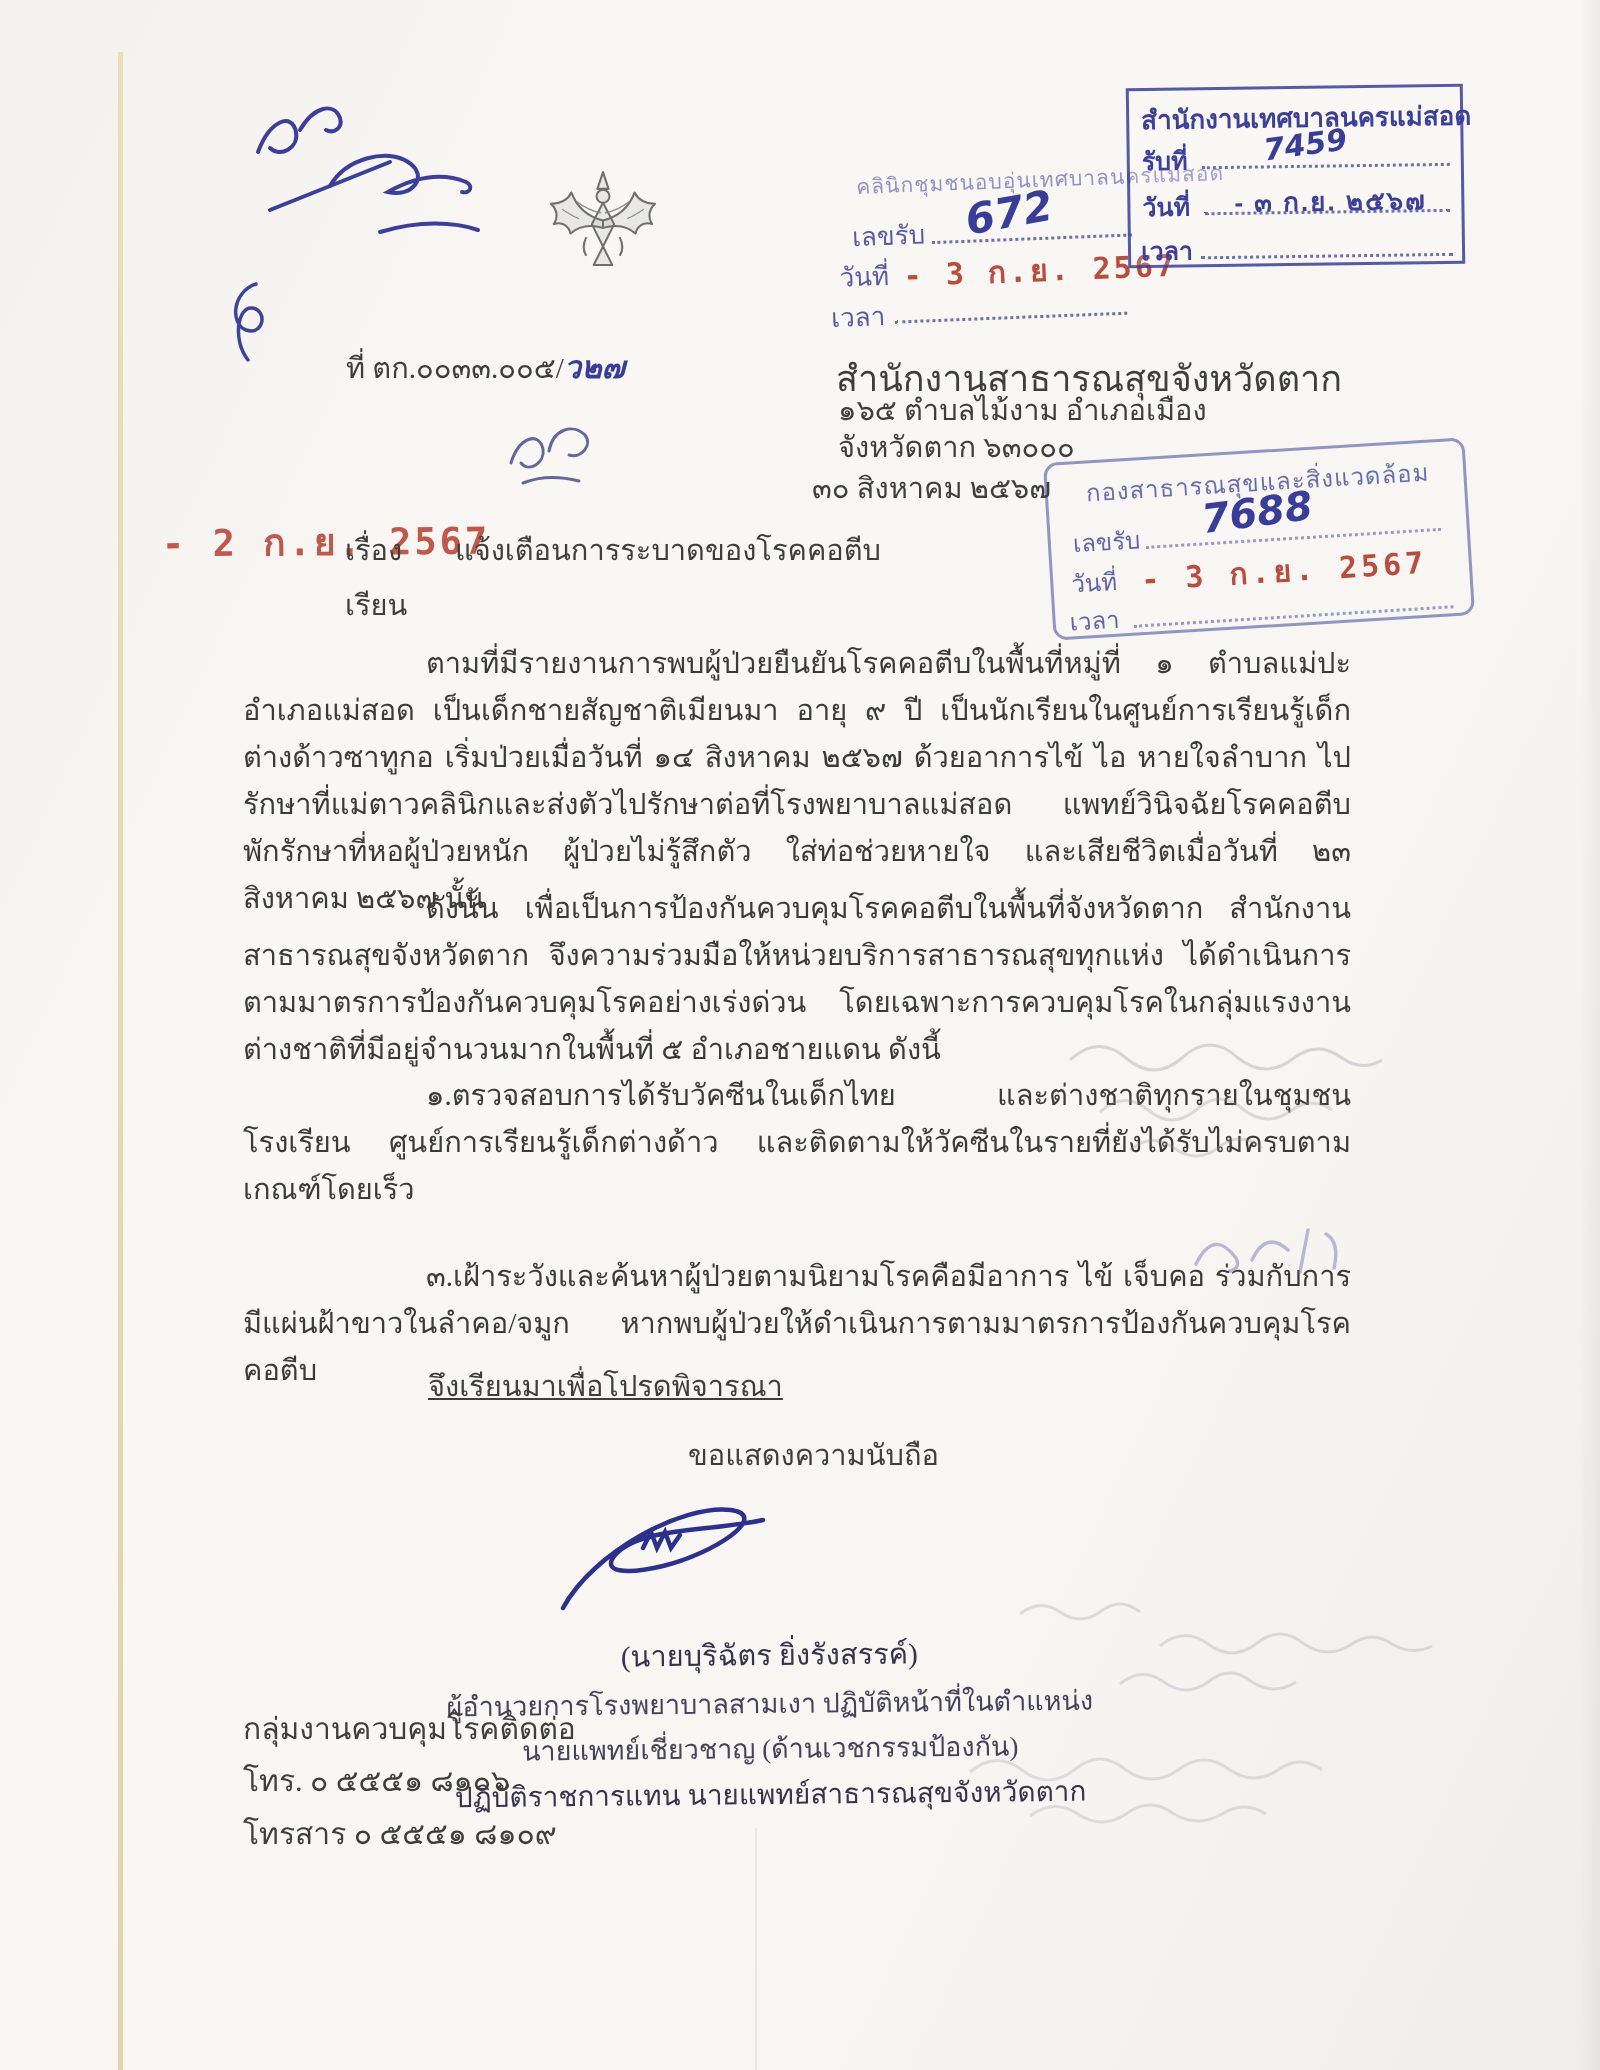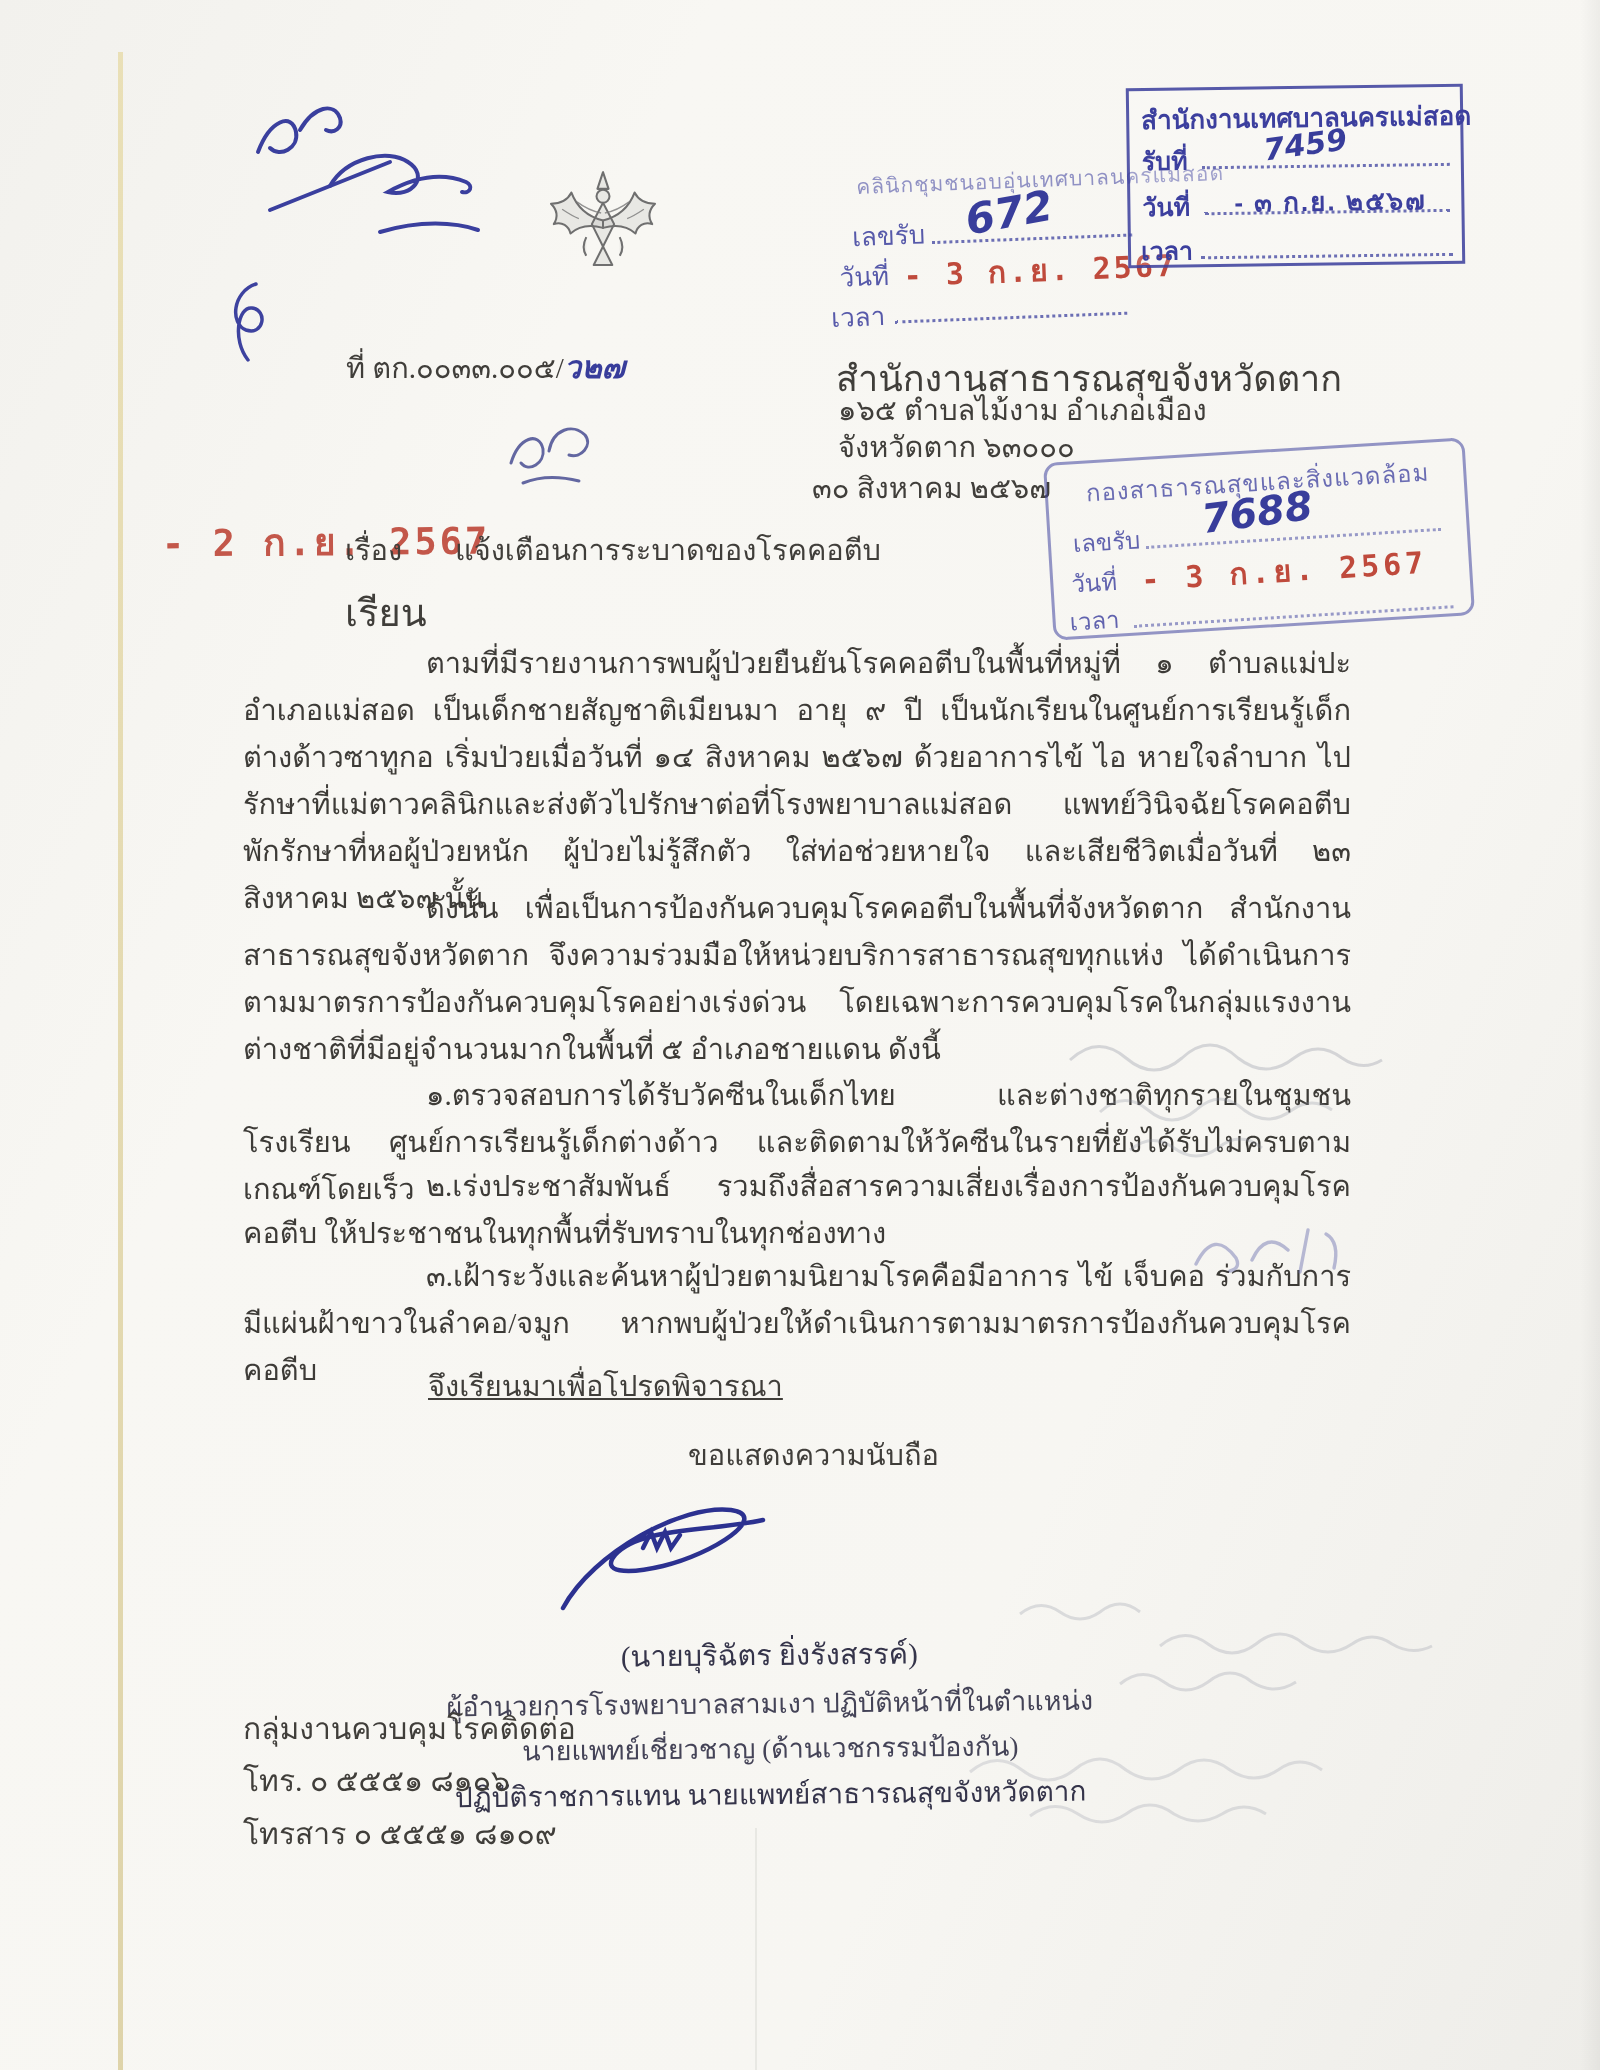--- a/index.html
+++ b/index.html
@@ -112,26 +112,25 @@
     <div class="abs blue" style="left:18px;top:100px;font-size:24px;opacity:.8;">วันที่</div>
     <div class="abs red stamp-date nowrap" style="left:88px;top:96px;font-size:30px;letter-spacing:4px;">- 3 ก.ย. 2567</div>
     <div class="abs blue" style="left:14px;top:138px;font-size:24px;opacity:.8;">เวลา</div>
     <div class="dots" style="left:78px;top:164px;width:320px;opacity:.55;"></div>
   </div>
 
   <div class="abs red stamp-date nowrap" style="left:162px;top:512px;font-size:37px;letter-spacing:3px;transform:rotate(-0.5deg);opacity:.92;">- 2 ก.ย. 2567</div>
 
   <div class="abs" style="left:345px;top:527px;font-size:29px;">เรื่อง</div>
   <div class="abs nowrap" style="left:455px;top:527px;font-size:29px;">แจ้งเตือนการระบาดของโรคคอตีบ</div>
-  <div class="abs" style="left:345px;top:582px;font-size:38px;">เรียน</div>
+  <div class="abs" style="left:345px;top:582px;font-size:29px;">เรียน</div>
 
   <div class="abs body-text indent" style="left:243px;top:640px;width:1108px;">ตามที่มีรายงานการพบผู้ป่วยยืนยันโรคคอตีบในพื้นที่หมู่ที่ ๑ ตำบลแม่ปะ อำเภอแม่สอด เป็นเด็กชายสัญชาติเมียนมา อายุ ๙ ปี เป็นนักเรียนในศูนย์การเรียนรู้เด็กต่างด้าวซาทูกอ  เริ่มป่วยเมื่อวันที่ ๑๔ สิงหาคม ๒๕๖๗ ด้วยอาการไข้ ไอ หายใจลำบาก  ไปรักษาที่แม่ตาวคลินิกและส่งตัวไปรักษาต่อที่โรงพยาบาลแม่สอด  แพทย์วินิจฉัยโรคคอตีบ พักรักษาที่หอผู้ป่วยหนัก  ผู้ป่วยไม่รู้สึกตัว ใส่ท่อช่วยหายใจ  และเสียชีวิตเมื่อวันที่ ๒๓ สิงหาคม ๒๕๖๗  นั้น</div>
   <div class="abs body-text indent" style="left:243px;top:885px;width:1108px;">ดังนั้น เพื่อเป็นการป้องกันควบคุมโรคคอตีบในพื้นที่จังหวัดตาก   สำนักงานสาธารณสุขจังหวัดตาก  จึงความร่วมมือให้หน่วยบริการสาธารณสุขทุกแห่ง ได้ดำเนินการตามมาตรการป้องกันควบคุมโรคอย่างเร่งด่วน  โดยเฉพาะการควบคุมโรคในกลุ่มแรงงานต่างชาติที่มีอยู่จำนวนมากในพื้นที่ ๕ อำเภอชายแดน ดังนี้</div>
   <div class="abs body-text indent" style="left:243px;top:1072px;width:1108px;">๑.ตรวจสอบการได้รับวัคซีนในเด็กไทย และต่างชาติทุกรายในชุมชน  โรงเรียน ศูนย์การเรียนรู้เด็กต่างด้าว  และติดตามให้วัคซีนในรายที่ยังได้รับไม่ครบตามเกณฑ์โดยเร็ว</div>
-  <div class="abs body-text indent" style="left:243px;top:1163px;width:1108px;">๒.เร่งประชาสัมพันธ์ รวมถึงสื่อสารความเสี่ยงเรื่องการป้องกันควบคุมโรคคอตีบ ให้ประชาชนในทุกพื้นที่รับทราบในทุกช่องทาง</div>
   <div class="abs body-text indent" style="left:243px;top:1253px;width:1108px;">๓.เฝ้าระวังและค้นหาผู้ป่วยตามนิยามโรคคือมีอาการ ไข้ เจ็บคอ ร่วมกับการมีแผ่นฝ้าขาวในลำคอ/จมูก  หากพบผู้ป่วยให้ดำเนินการตามมาตรการป้องกันควบคุมโรคคอตีบ</div>
   <div class="abs nowrap" style="left:428px;top:1363px;font-size:29px;text-decoration:underline;">จึงเรียนมาเพื่อโปรดพิจารณา</div>
   <div class="abs nowrap" style="left:688px;top:1432px;font-size:29px;">ขอแสดงความนับถือ</div>
 
   <svg class="abs" style="left:545px;top:1492px;" width="240" height="140" viewBox="0 0 240 140">
     <g fill="none" stroke="#2c3190" stroke-width="4.5" stroke-linecap="round">
       <path d="M18,116 C48,60 138,12 186,18 C226,24 168,62 118,74 C80,83 56,80 70,63 C95,35 162,40 218,28"></path>
       <path d="M98,56 l8,-16 l6,16 l8,-16 l6,16 l9,-13"></path>
     </g>
   </svg>

